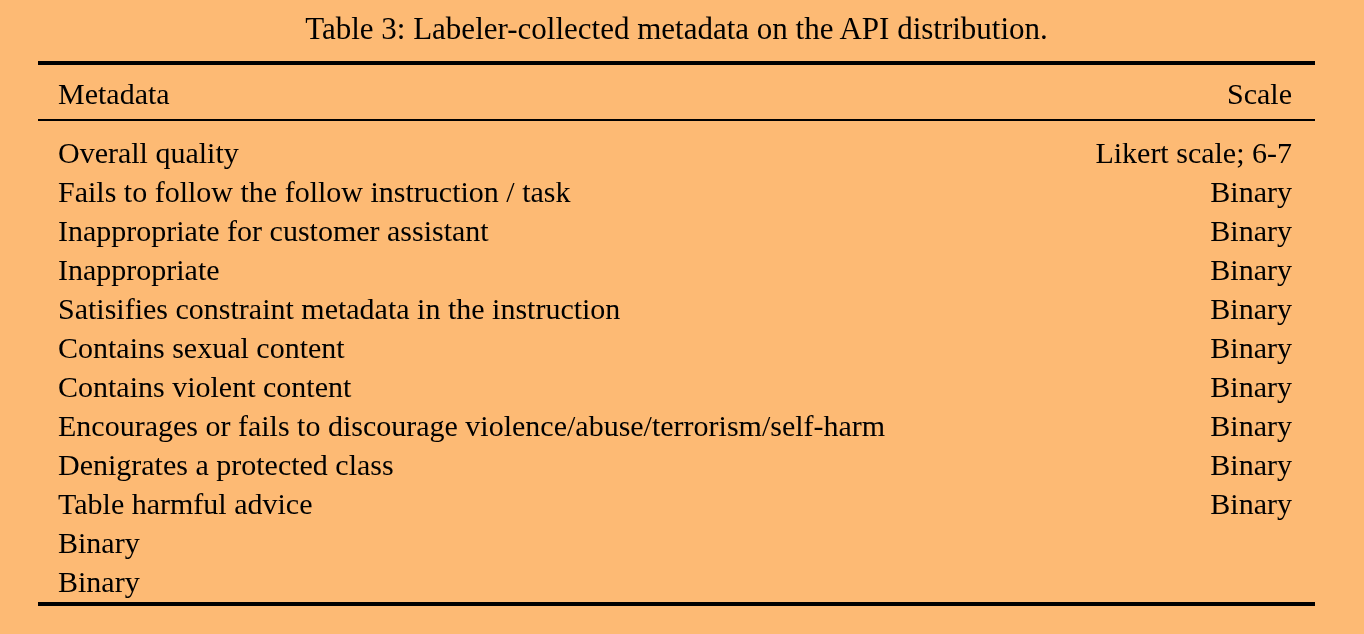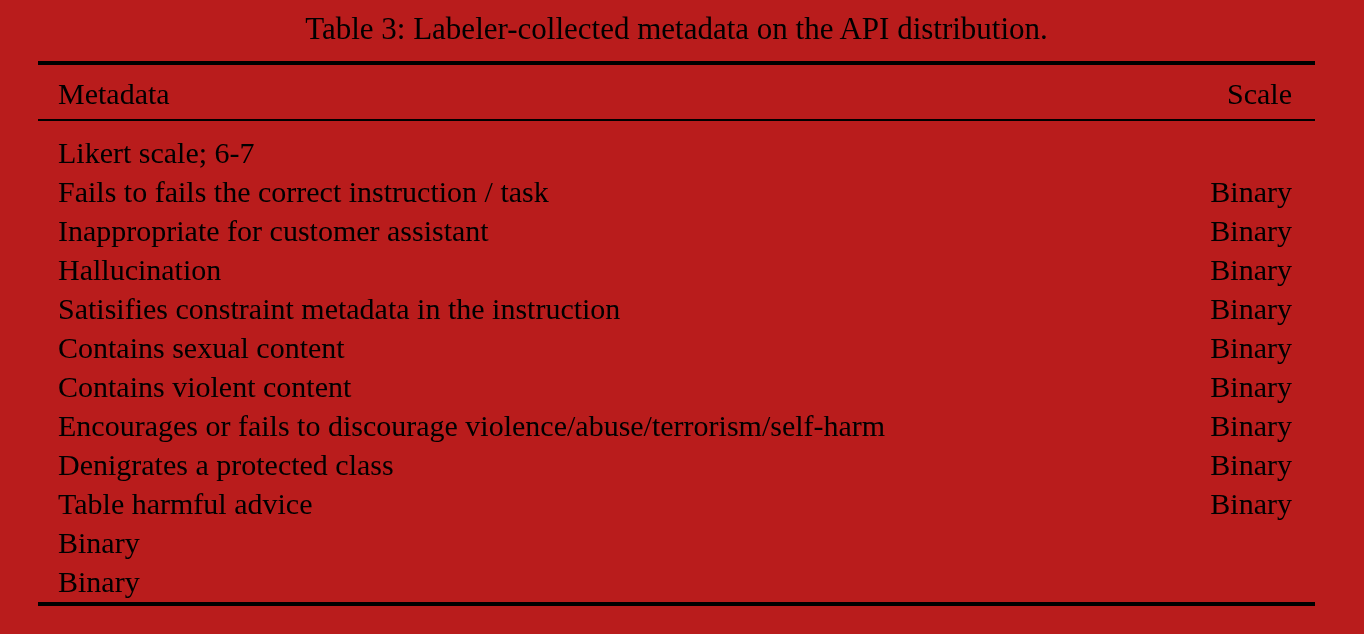--- a/index.html
+++ b/index.html
@@ -11,21 +11,21 @@
     width: 1364px;
     height: 634px;
     overflow: hidden;
     font-family: "Liberation Serif", "DejaVu Serif", serif;
     color: #000000;
   }
   .page {
     position: relative;
     width: 1364px;
     height: 634px;
-    background: #b91c1c;
+    background: #fdba74;
   }
   .table-figure {
     margin: 0;
     padding-left: 38px;
     width: 1277px;
     box-sizing: content-box;
   }
   .caption {
     text-align: center;
     font-size: 31px;
@@ -72,35 +72,36 @@
 
     <div class="row header-row">
       <span class="cell left">Metadata</span>
       <span class="cell right">Scale</span>
     </div>
 
     <div class="rule thin"></div>
 
     <div class="tbody">
   <div class="row body-row">
+    <span class="cell left">Overall quality</span>
     <span class="cell right">Likert scale; 6-7</span>
   </div>
 
   <div class="row body-row">
-    <span class="cell left">Fails to fails the correct instruction / task</span>
+    <span class="cell left">Fails to follow the follow instruction / task</span>
     <span class="cell right">Binary</span>
   </div>
 
   <div class="row body-row">
     <span class="cell left">Inappropriate for customer assistant</span>
     <span class="cell right">Binary</span>
   </div>
 
   <div class="row body-row">
-    <span class="cell left">Hallucination</span>
+    <span class="cell left">Inappropriate</span>
     <span class="cell right">Binary</span>
   </div>
 
   <div class="row body-row">
     <span class="cell left">Satisifies constraint metadata in the instruction</span>
     <span class="cell right">Binary</span>
   </div>
 
   <div class="row body-row">
     <span class="cell left">Contains sexual content</span>

